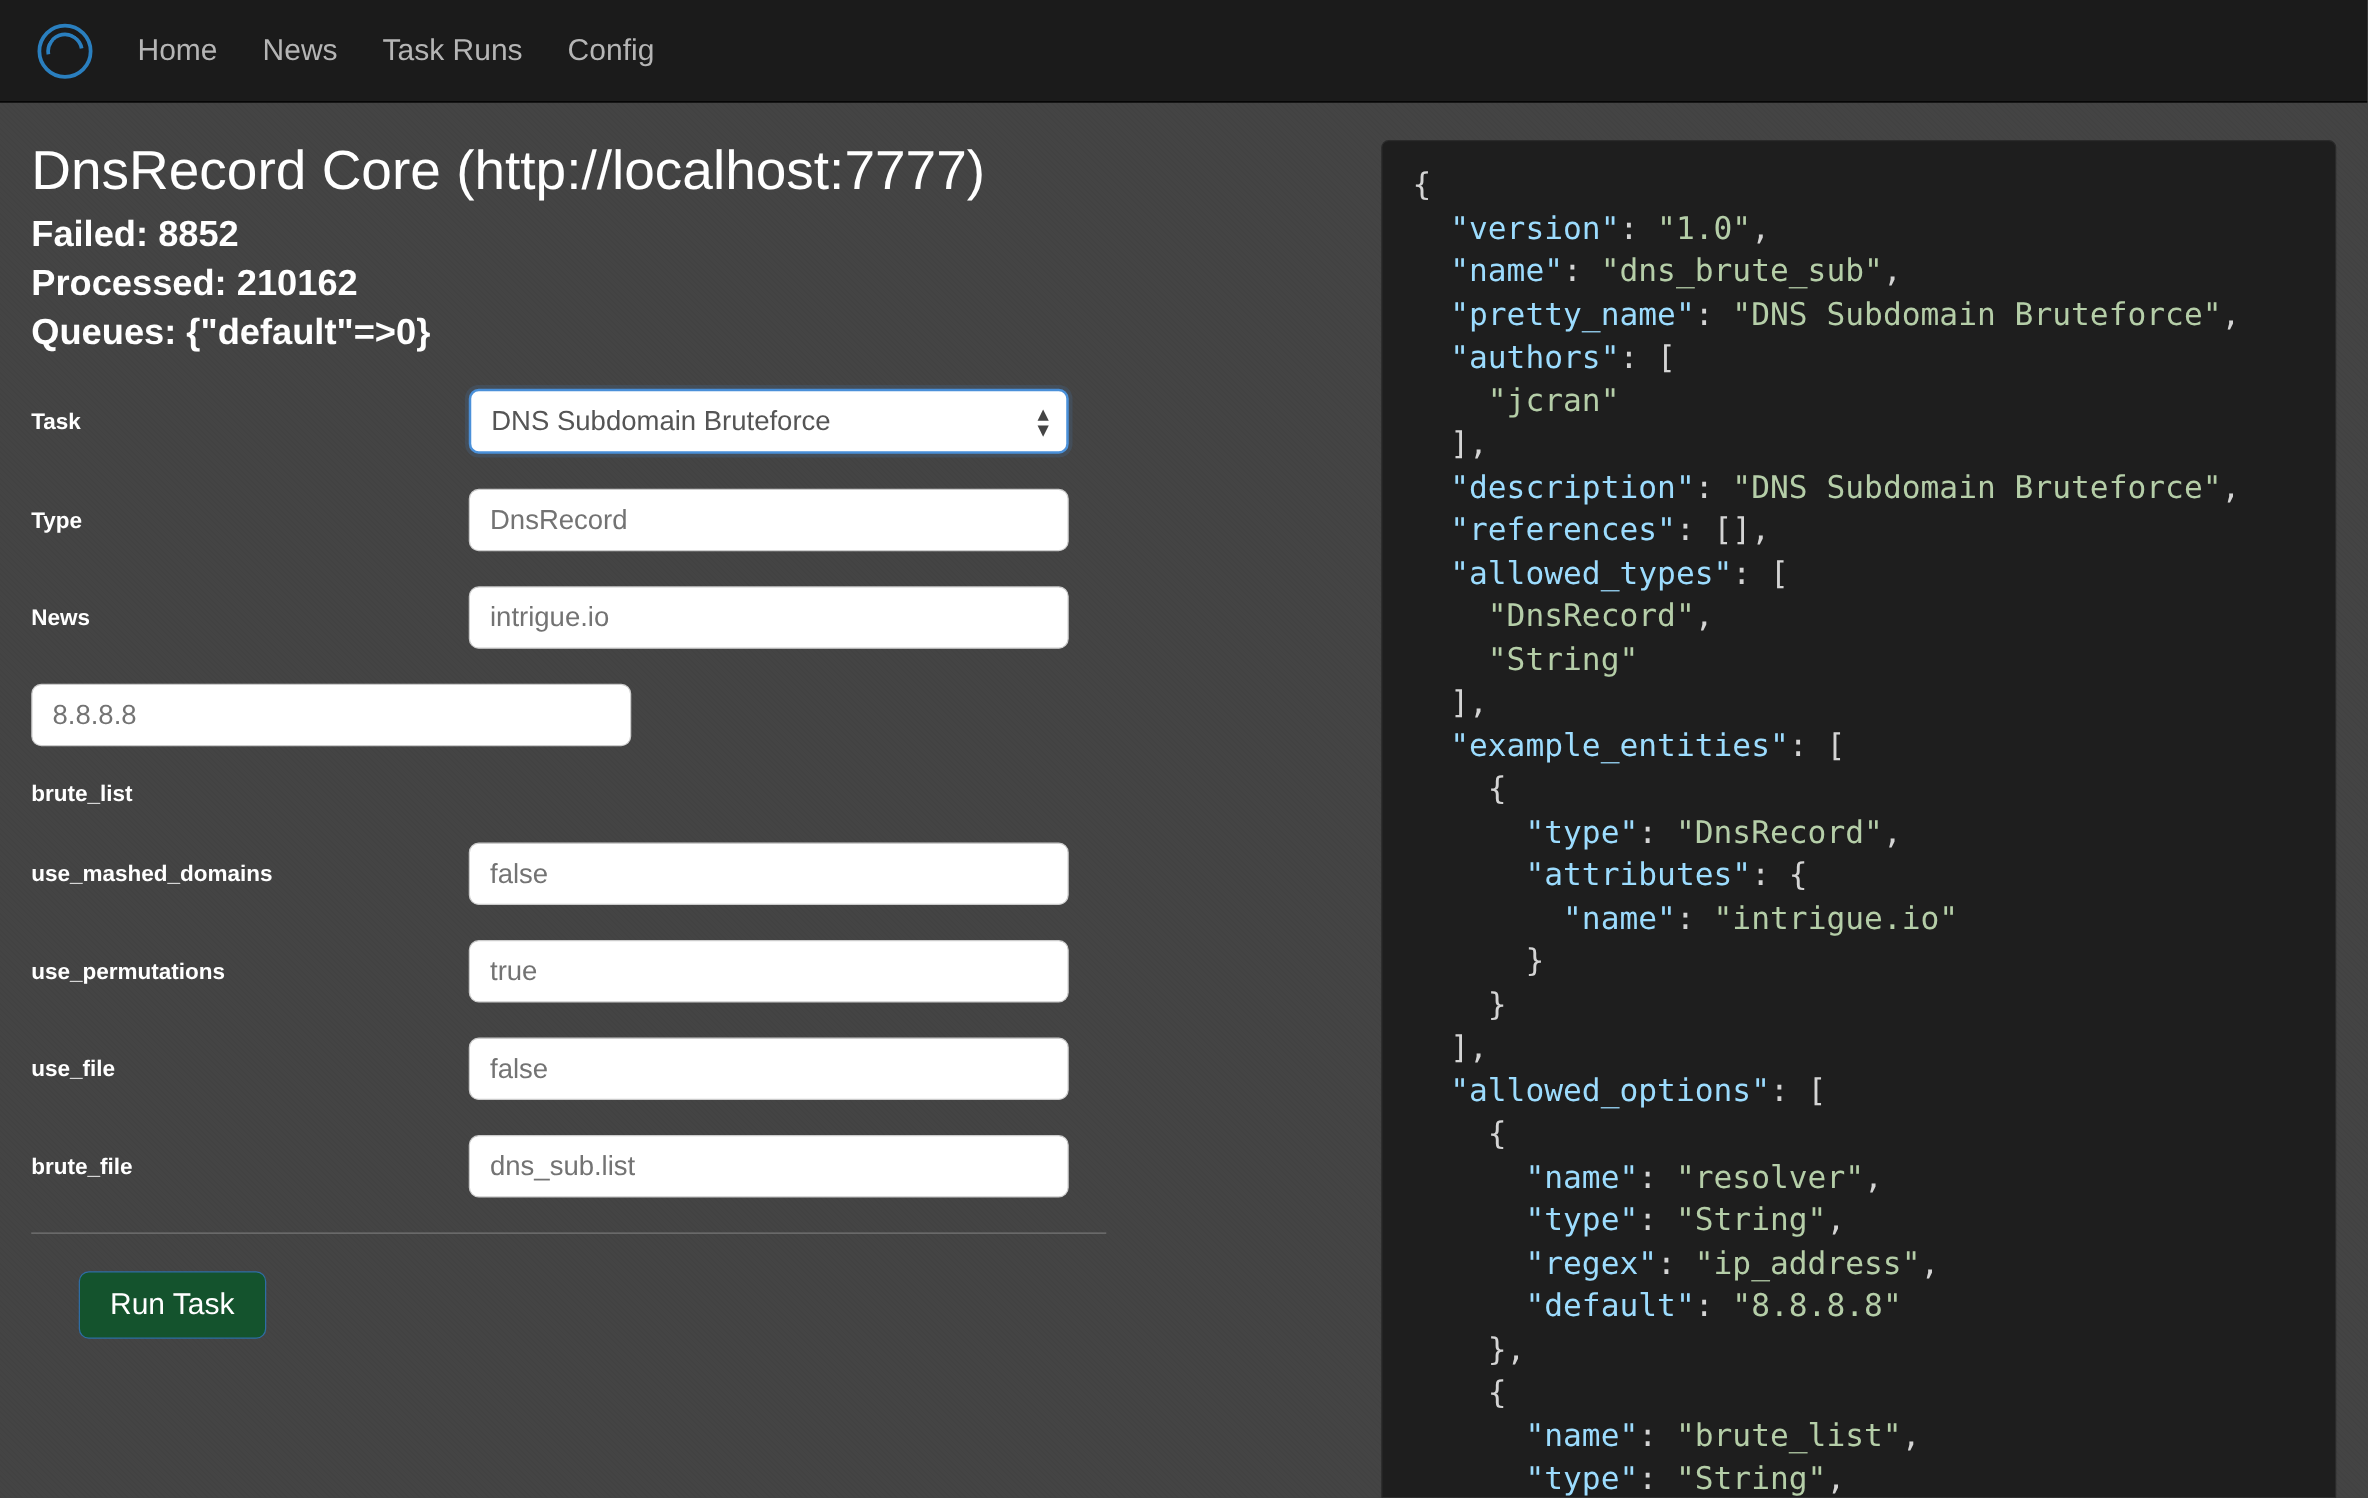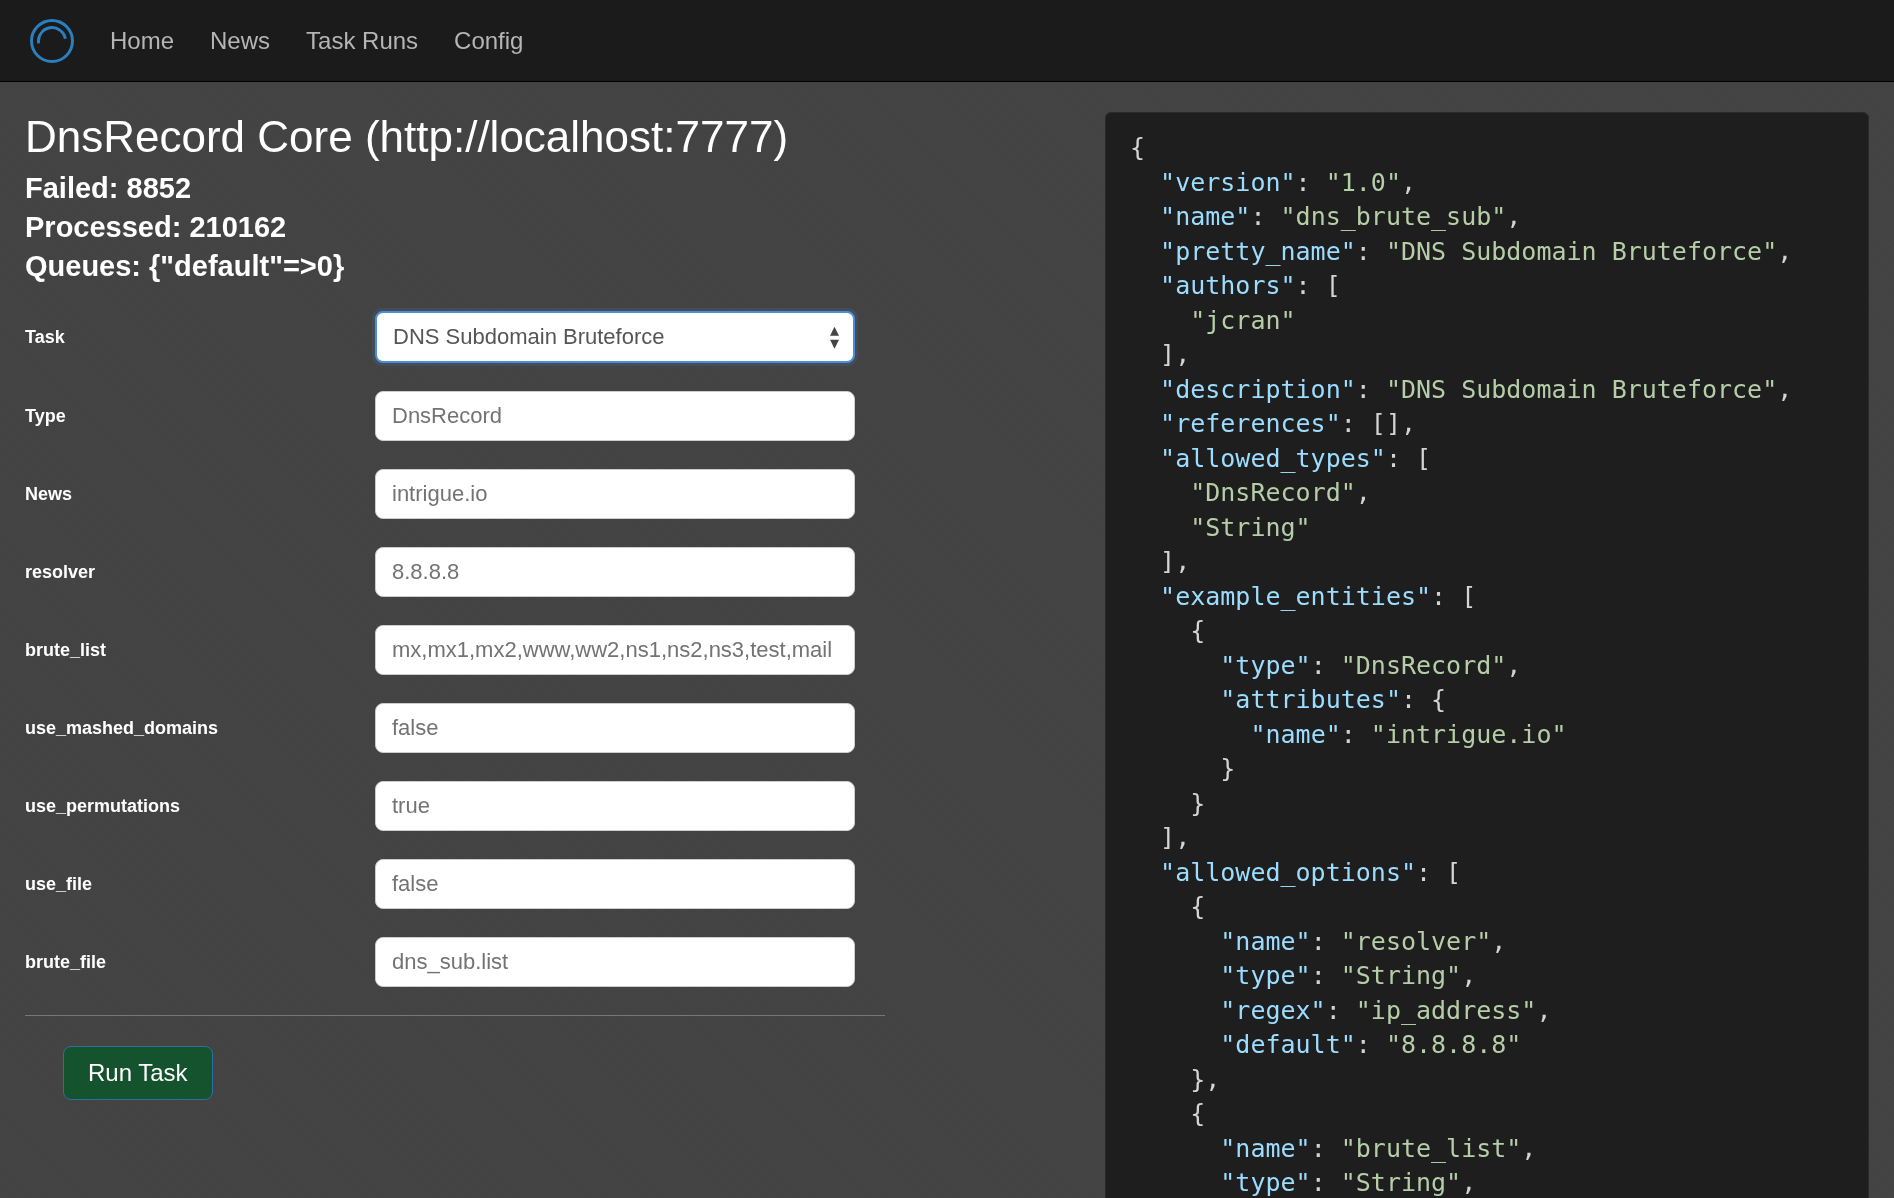--- a/index.html
+++ b/index.html
@@ -181,27 +181,25 @@
         <div class="form-label">Type</div>
         <div class="form-field"><input type="text" value="DnsRecord" style=""></div>
       </div>
 
       <div class="form-row">
         <div class="form-label">News</div>
         <div class="form-field"><input type="text" value="intrigue.io" style=""></div>
       </div>
 
       <div class="form-row">
-        <div class="form-label">resolver</div>
         <div class="form-field"><input type="text" value="8.8.8.8" style=""></div>
       </div>
 
       <div class="form-row">
         <div class="form-label">brute_list</div>
-        <div class="form-field"><input type="text" value="mx,mx1,mx2,www,ww2,ns1,ns2,ns3,test,mail" style=""></div>
       </div>
 
       <div class="form-row">
         <div class="form-label">use_mashed_domains</div>
         <div class="form-field"><input type="text" value="false" style=""></div>
       </div>
 
       <div class="form-row">
         <div class="form-label">use_permutations</div>
         <div class="form-field"><input type="text" value="true" style=""></div>

